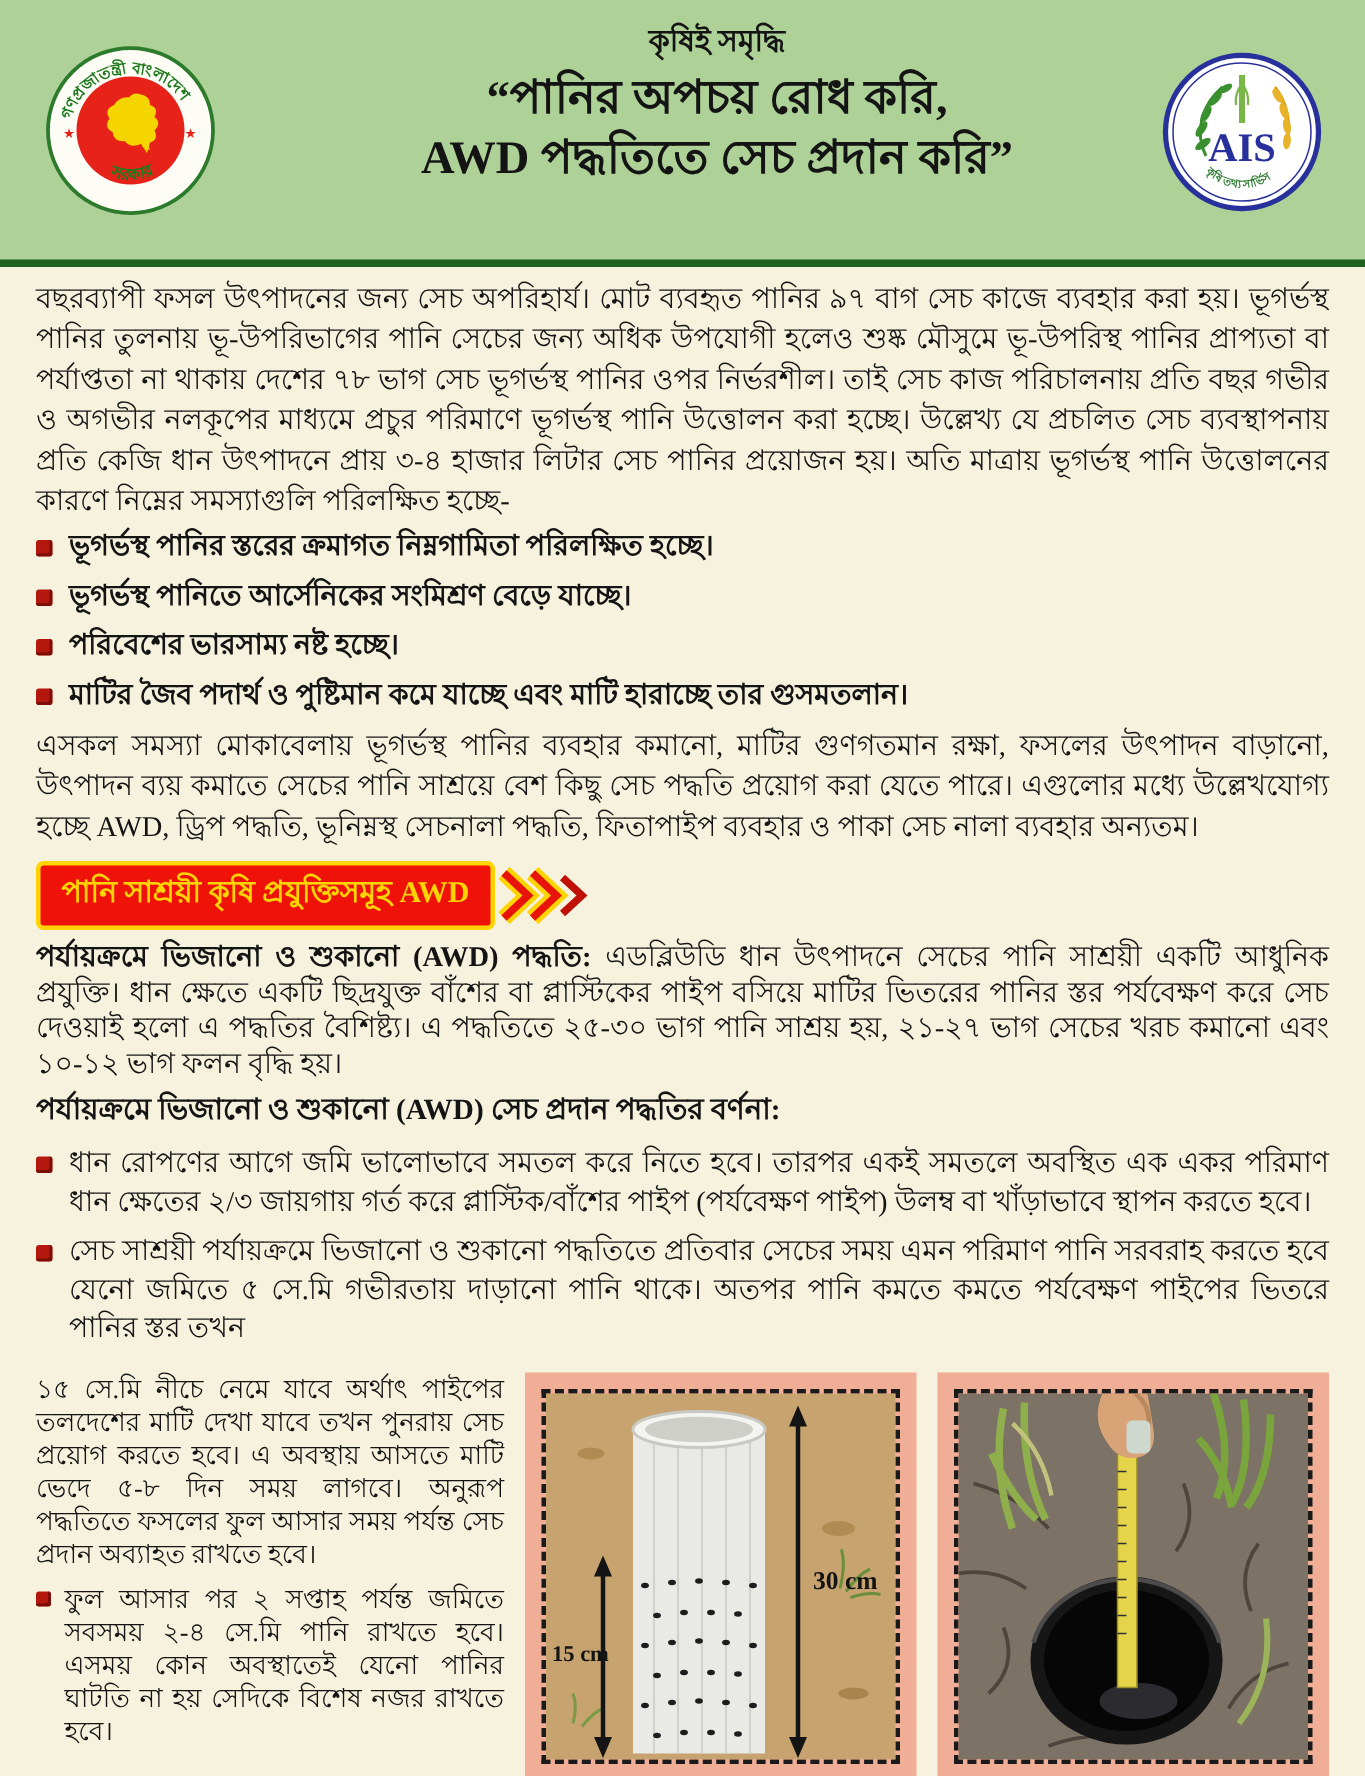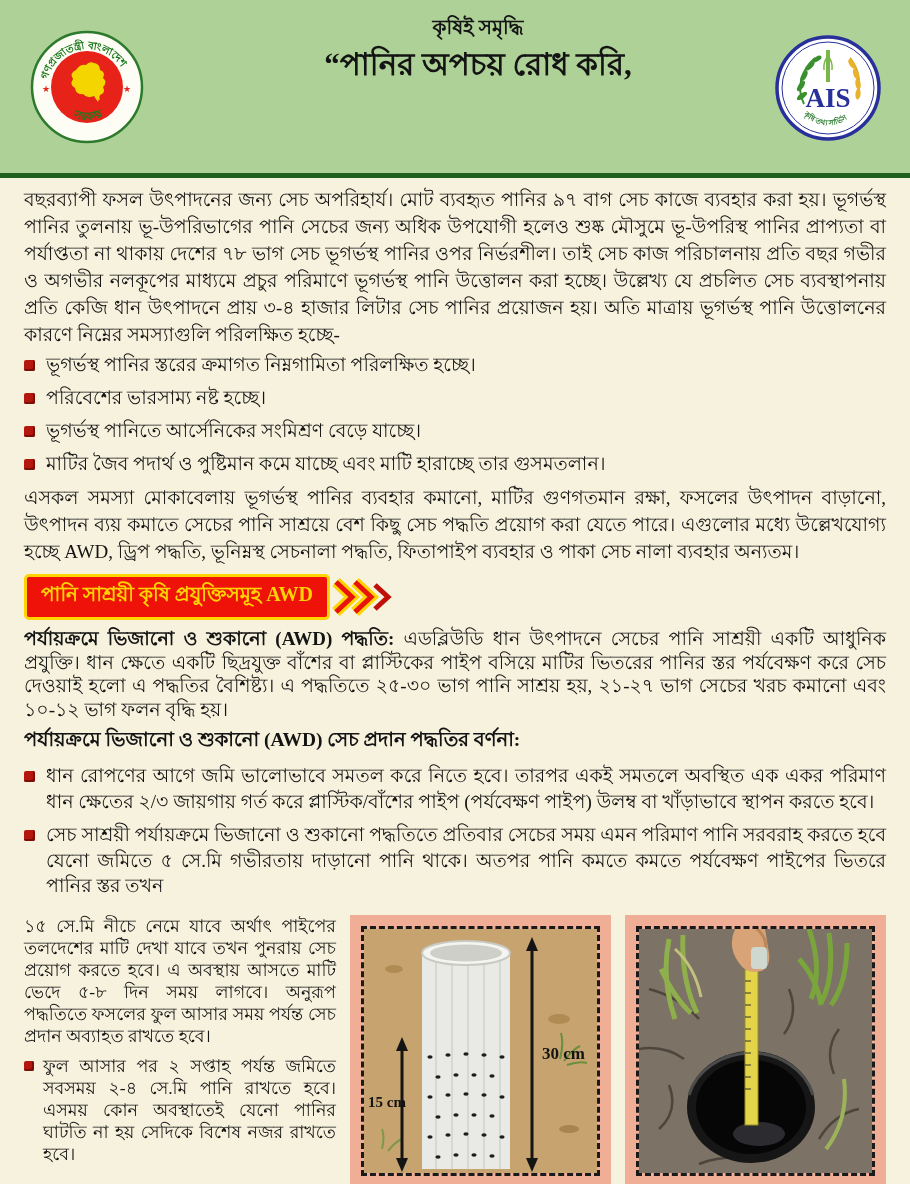--- a/index.html
+++ b/index.html
@@ -12,21 +12,21 @@
   .header{position:relative;height:173px;background:#aed197;border-bottom:5px solid #1f611e;}
   .header-center{text-align:center;padding-top:12px;margin-left:46px;}
   .tagline{font-size:20px;font-weight:bold;}
   .title-line{font-size:31px;font-weight:bold;line-height:1.28;}
   .logo{position:absolute;top:30px;}
   .logo-left{left:30px;}
   .logo-right{right:28px;top:34px;}
   
   .page-body{padding:8px 24px 0 24px;}
   .para{font-size:19px;line-height:27px;text-align:justify;margin:0 0 2px 0;}
-  .problems{margin:4px 0 2px 0;}
+  .problems{margin:4px 0 2px 0;font-weight:bold;}
   .bullet-item{display:flex;gap:11px;font-size:19px;line-height:26px;margin:0 0 7px 0;text-align:justify;}
   .bullet-sq{flex:none;width:11px;height:11px;background:#b3170e;border-radius:2px;margin-top:8px;box-shadow:inset -2px -2px 0 #7d0d07;}
   .banner-row{display:flex;align-items:center;gap:0;margin:9px 0 7px 0;}
   .banner{background:#ee1209;border:3px solid #ffd400;border-radius:5px;color:#ffd400;
           font-weight:bold;font-size:20px;padding:2px 14px 5px 14px;}
   .def-para{font-size:19px;line-height:23.5px;text-align:justify;margin:2px 0 2px 0;}
   .desc-heading{font-size:19.5px;font-weight:bold;margin:4px 0 6px 0;}
   .steps-top .bullet-item{line-height:25.5px;margin-bottom:8px;}
   
   .figure-row{display:flex;gap:14px;margin-top:2px;}
@@ -60,20 +60,21 @@
         <textPath href="#arcBot" startOffset="32%">সরকার</textPath>
       </text>
       <text x="12" y="62" font-size="9" fill="#e62219">★</text>
       <text x="93" y="62" font-size="9" fill="#e62219">★</text>
     </svg>
   </div>
 
   <div class="header-center">
     <div class="tagline">কৃষিই সমৃদ্ধি</div>
     <div class="title-line">“পানির অপচয় রোধ করি,</div>
+    <div class="title-line">AWD পদ্ধতিতে সেচ প্রদান করি”</div>
   </div>
 
   <div class="logo logo-right">
     <svg width="108" height="108" viewBox="0 0 108 108">
       <circle cx="54" cy="54" r="51" fill="#ffffff" stroke="#28309b" stroke-width="3.5"></circle>
       <circle cx="54" cy="54" r="46" fill="none" stroke="#28309b" stroke-width="1"></circle>
       <path d="M30,70 C22,54 27,36 41,24" fill="none" stroke="#3a8f2e" stroke-width="2"></path>
       <ellipse cx="28" cy="62" rx="6" ry="2.6" fill="#3a8f2e" transform="rotate(-35 28 62)"></ellipse>
       <ellipse cx="27" cy="52" rx="6" ry="2.6" fill="#3a8f2e" transform="rotate(-55 27 52)"></ellipse>
       <ellipse cx="30" cy="42" rx="6" ry="2.6" fill="#3a8f2e" transform="rotate(-60 30 42)"></ellipse>
@@ -101,25 +102,25 @@
 
   <p class="para">বছরব্যাপী ফসল উৎপাদনের জন্য সেচ অপরিহার্য। মোট ব্যবহৃত পানির ৯৭ বাগ সেচ কাজে ব্যবহার করা হয়। ভূগর্ভস্থ পানির তুলনায় ভূ-উপরিভাগের পানি সেচের জন্য অধিক উপযোগী হলেও শুষ্ক মৌসুমে ভূ-উপরিস্থ পানির প্রাপ্যতা বা পর্যাপ্ততা না থাকায় দেশের ৭৮ ভাগ সেচ ভূগর্ভস্থ পানির ওপর নির্ভরশীল। তাই সেচ কাজ পরিচালনায় প্রতি বছর গভীর ও অগভীর নলকূপের মাধ্যমে প্রচুর পরিমাণে ভূগর্ভস্থ পানি উত্তোলন করা হচ্ছে। উল্লেখ্য যে প্রচলিত সেচ ব্যবস্থাপনায় প্রতি কেজি ধান উৎপাদনে প্রায় ৩-৪ হাজার লিটার সেচ পানির প্রয়োজন হয়। অতি মাত্রায় ভূগর্ভস্থ পানি উত্তোলনের কারণে নিম্নের সমস্যাগুলি পরিলক্ষিত হচ্ছে-</p>
 
   <div class="problems">
     <div class="bullet-item">
       <span class="bullet-sq"></span>
       <span>ভূগর্ভস্থ পানির স্তরের ক্রমাগত নিম্নগামিতা পরিলক্ষিত হচ্ছে।</span>
     </div>
     <div class="bullet-item">
       <span class="bullet-sq"></span>
+      <span>ভূগর্ভস্থ পানিতে আর্সেনিকের সংমিশ্রণ বেড়ে যাচ্ছে।</span>
+    </div>
+    <div class="bullet-item">
+      <span class="bullet-sq"></span>
       <span>পরিবেশের ভারসাম্য নষ্ট হচ্ছে।</span>
-    </div>
-    <div class="bullet-item">
-      <span class="bullet-sq"></span>
-      <span>ভূগর্ভস্থ পানিতে আর্সেনিকের সংমিশ্রণ বেড়ে যাচ্ছে।</span>
     </div>
     <div class="bullet-item">
       <span class="bullet-sq"></span>
       <span>মাটির জৈব পদার্থ ও পুষ্টিমান কমে যাচ্ছে এবং মাটি হারাচ্ছে তার গুসমতলান।</span>
     </div>
   </div>
 
   <p class="para">এসকল সমস্যা মোকাবেলায় ভূগর্ভস্থ পানির ব্যবহার কমানো, মাটির গুণগতমান রক্ষা, ফসলের উৎপাদন বাড়ানো, উৎপাদন ব্যয় কমাতে সেচের পানি সাশ্রয়ে বেশ কিছু সেচ পদ্ধতি প্রয়োগ করা যেতে পারে। এগুলোর মধ্যে উল্লেখযোগ্য হচ্ছে AWD, ড্রিপ পদ্ধতি, ভূনিম্নস্থ সেচনালা পদ্ধতি, ফিতাপাইপ ব্যবহার ও পাকা সেচ নালা ব্যবহার অন্যতম।</p>
 
   <div class="banner-row">

